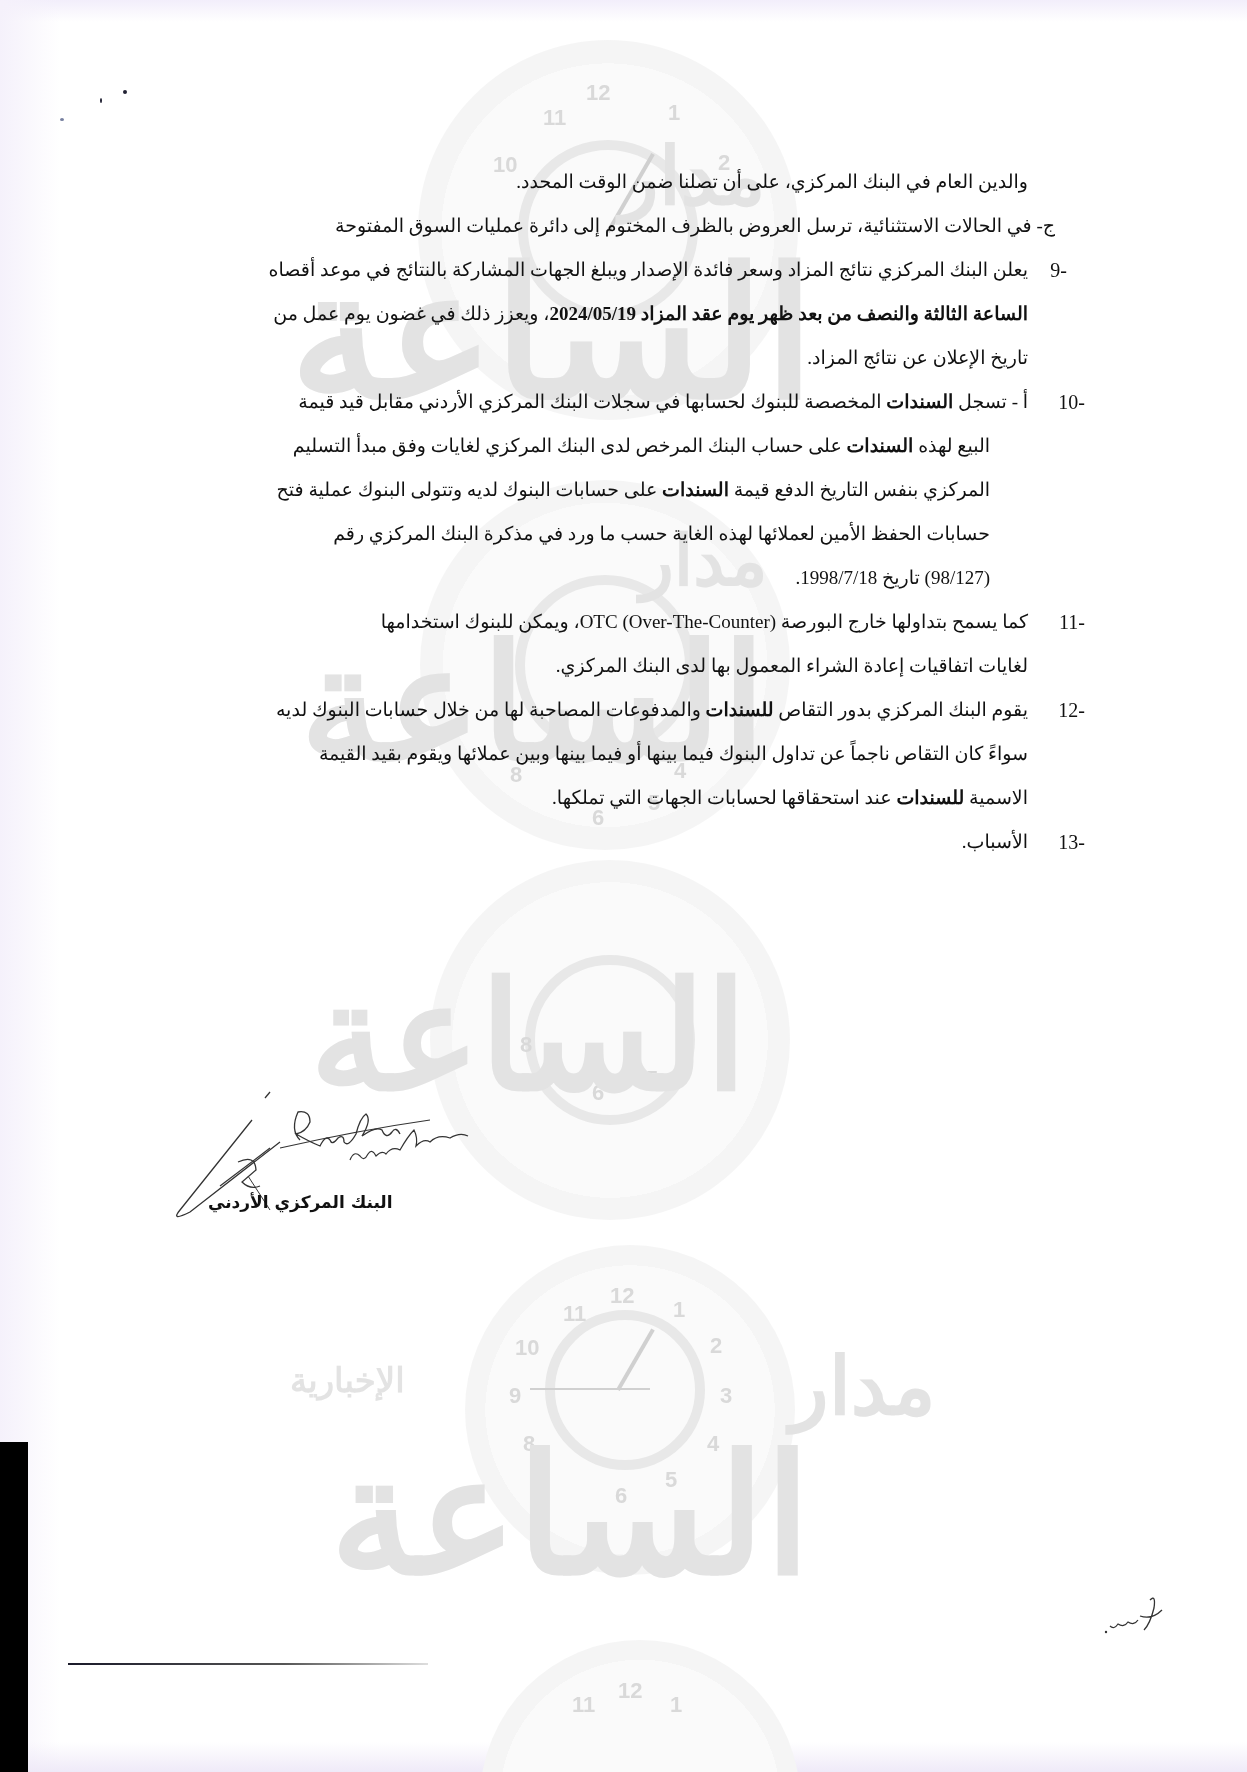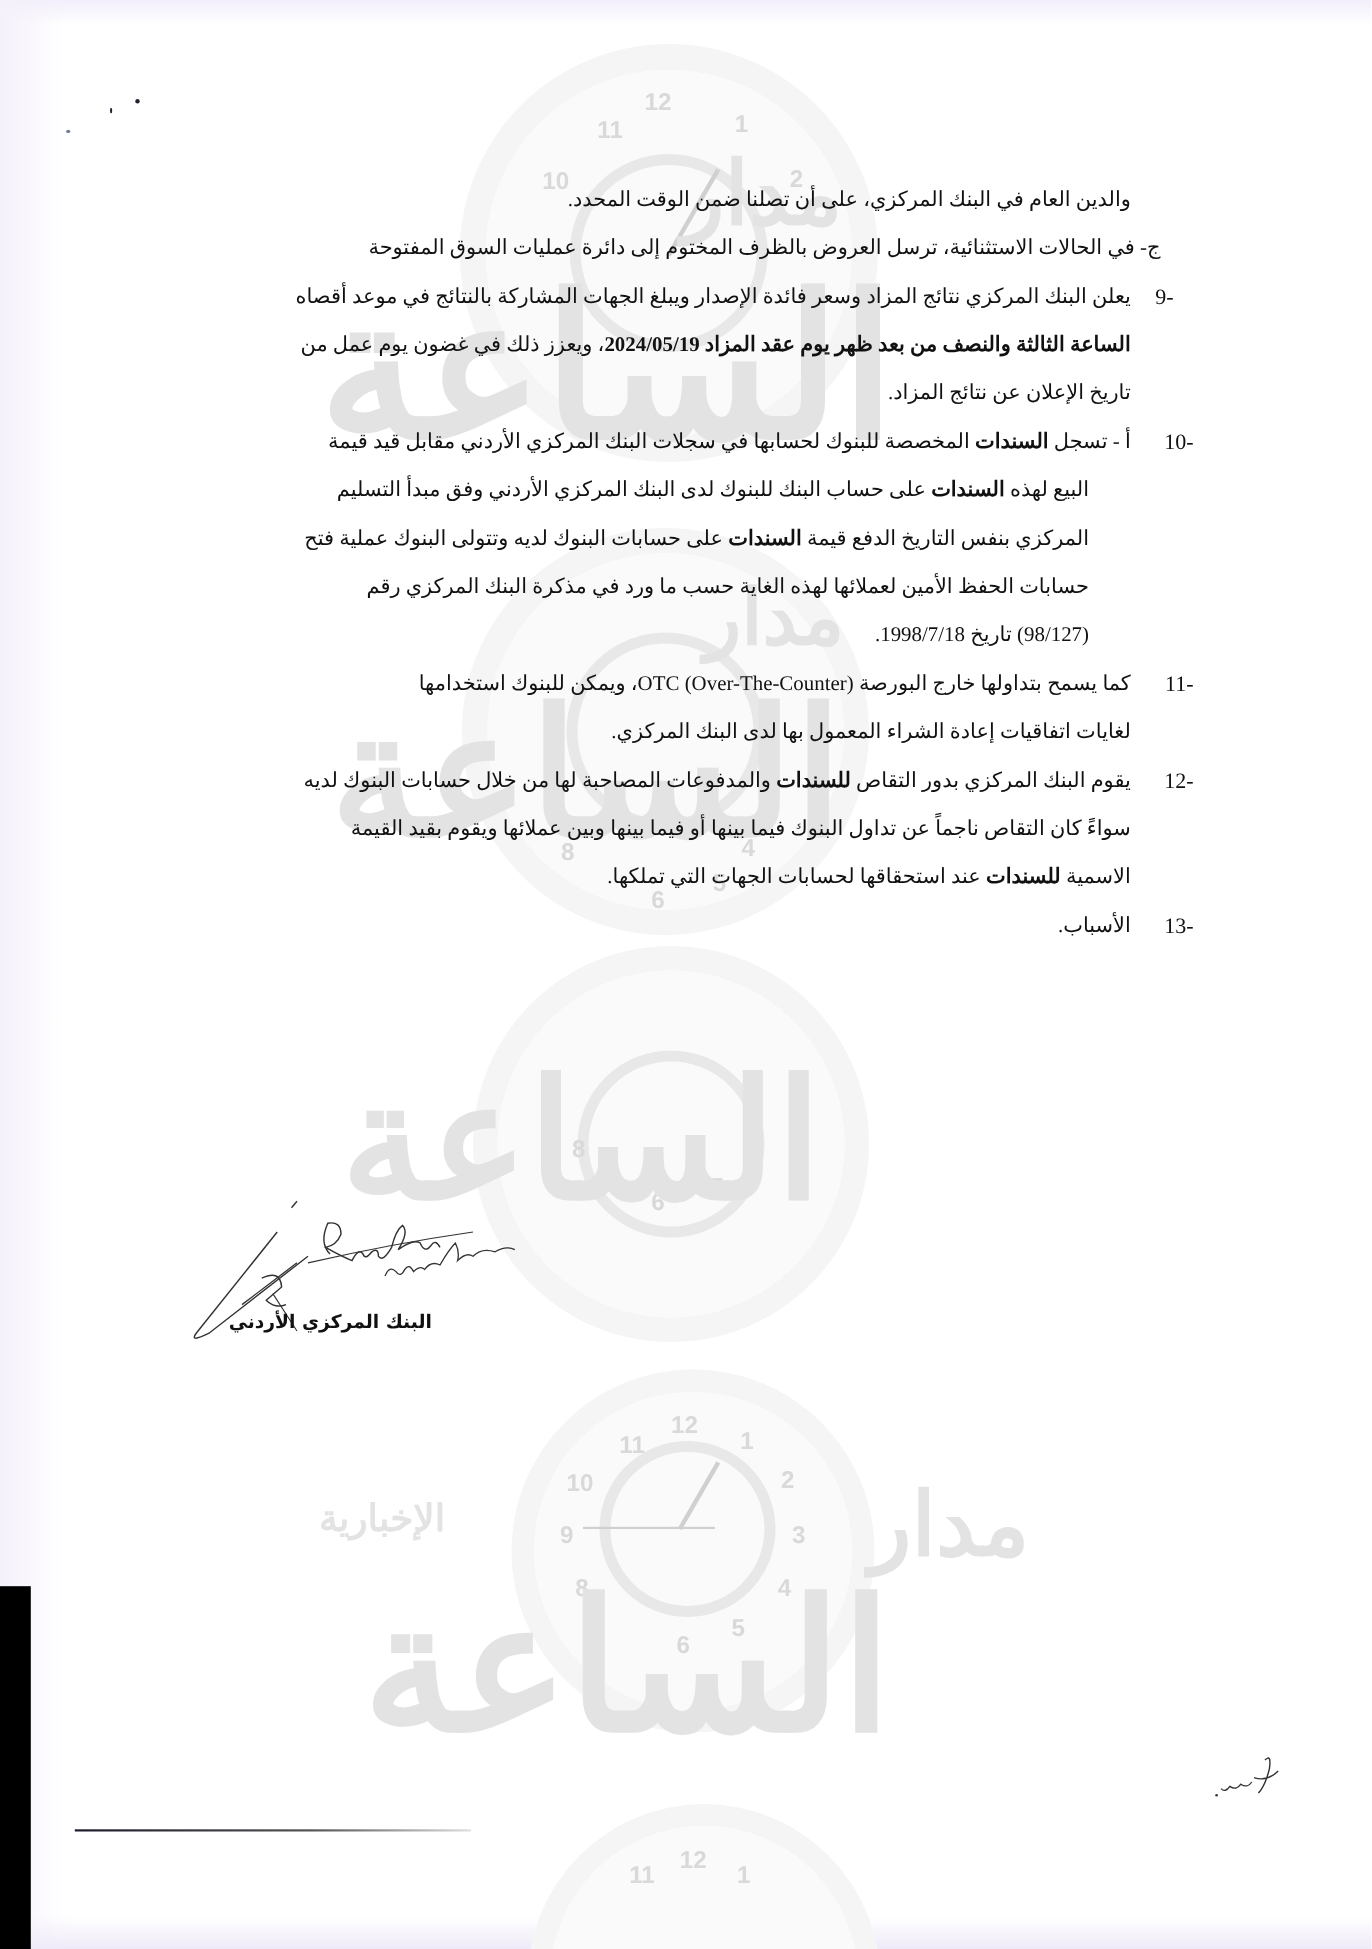--- a/index.html
+++ b/index.html
@@ -120,21 +120,21 @@
   <div class="para" style="margin-top:0;">
     <span class="num" style="right:-12px;">9-</span>
     <span class="line indent">يعلن البنك المركزي نتائج المزاد وسعر فائدة الإصدار ويبلغ الجهات المشاركة بالنتائج في موعد أقصاه</span>
     <span class="line indent"><b>الساعة الثالثة والنصف من بعد ظهر يوم عقد المزاد 2024/05/19</b><span>، ويعزز ذلك في غضون يوم عمل من</span></span>
     <span class="line indent">تاريخ الإعلان عن نتائج المزاد.</span>
   </div>
 
   <div class="para">
     <span class="num" style="right:-30px;">10-</span>
     <span class="line indent"><span>أ - تسجل </span><b>السندات</b><span> المخصصة للبنوك لحسابها في سجلات البنك المركزي الأردني مقابل قيد قيمة</span></span>
-    <span class="line indent2"><span>البيع لهذه </span><b>السندات</b><span> على حساب البنك للبنوك لدى البنك المركزي الأردني وفق مبدأ التسليم</span></span>
+    <span class="line indent2"><span>البيع لهذه </span><b>السندات</b><span> على حساب البنك المرخص لدى البنك المركزي لغايات وفق مبدأ التسليم</span></span>
   </div>
 
   <div class="para">
     <span class="line indent2"><span>المركزي بنفس التاريخ الدفع قيمة </span><b>السندات</b><span> على حسابات البنوك لديه وتتولى البنوك عملية فتح</span></span>
     <span class="line indent2">حسابات الحفظ الأمين لعملائها لهذه الغاية حسب ما ورد في مذكرة البنك المركزي رقم</span>
     <span class="line indent2">(98/127) تاريخ 1998/7/18.</span>
   </div>
 
   <div class="para">
     <span class="num" style="right:-30px;">11-</span>

